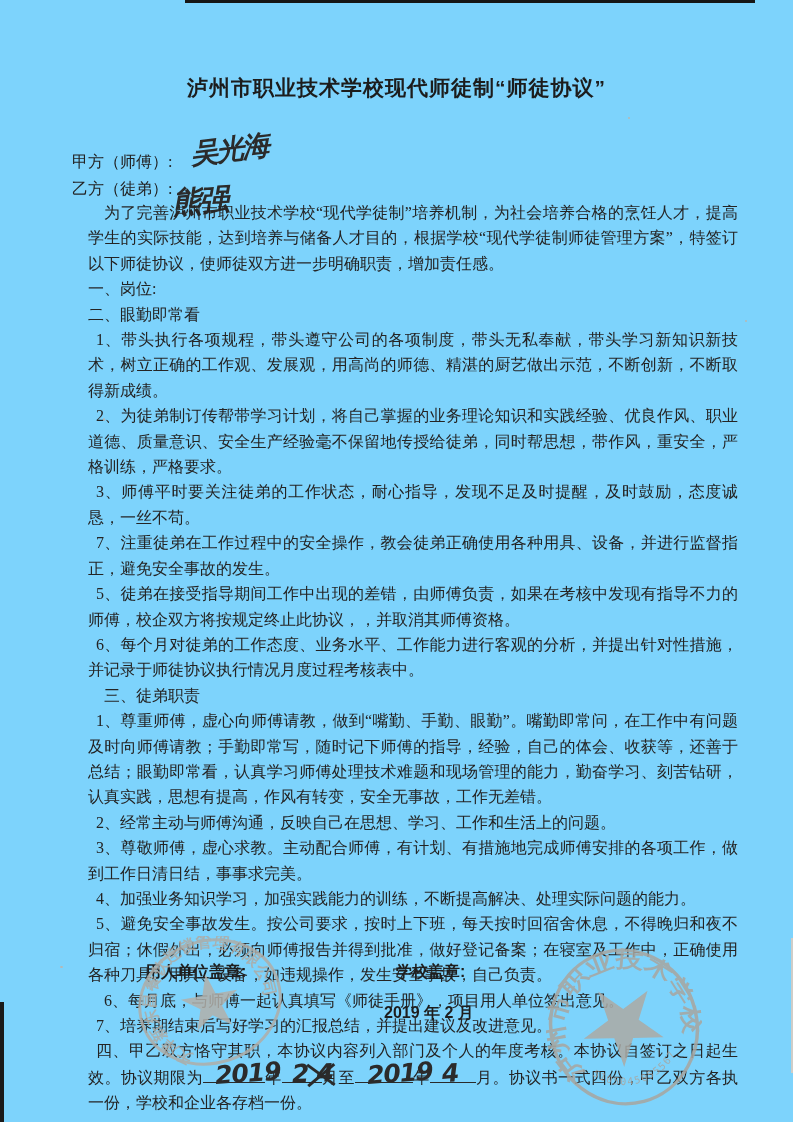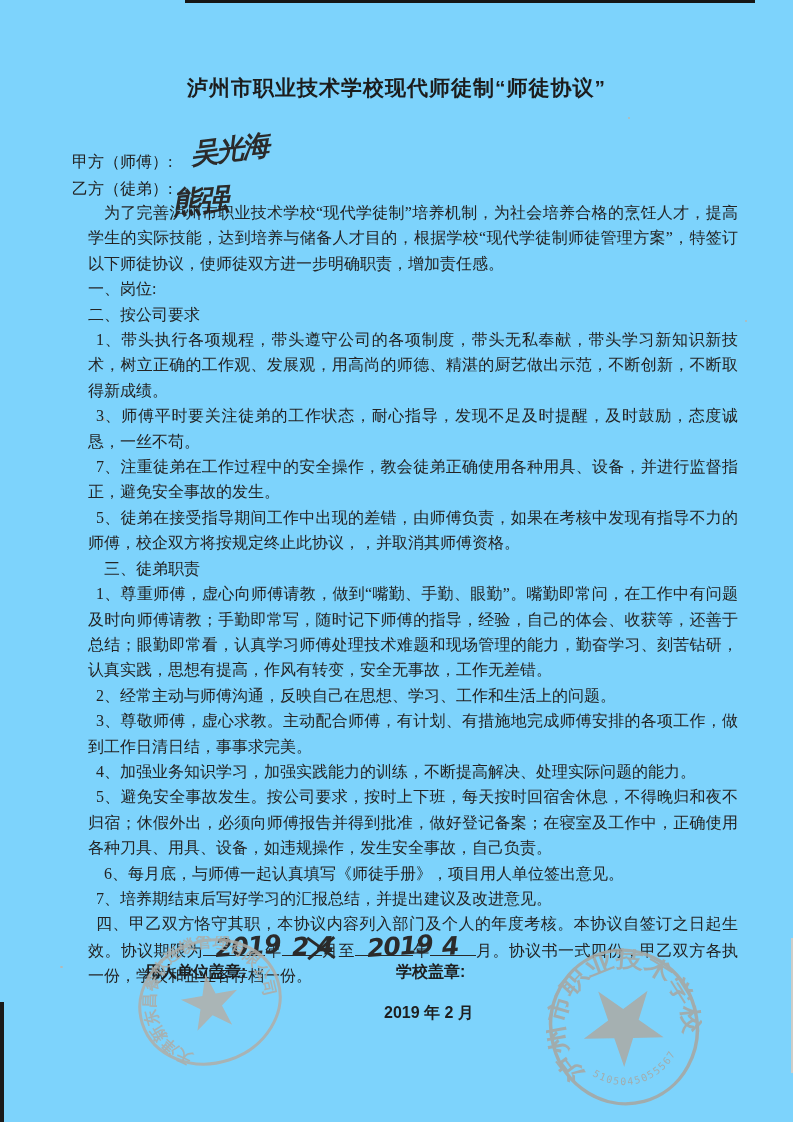--- a/index.html
+++ b/index.html
@@ -115,25 +115,27 @@
     </div>
     <div class="party-row">
       <span>乙方（徒弟）:</span>
       <span class="hw sig-b">熊强</span>
     </div>
   </div>
 
   <div class="bodytext">
     <p class="intro">为了完善泸州市职业技术学校“现代学徒制”培养机制，为社会培养合格的烹饪人才，提高学生的实际技能，达到培养与储备人才目的，根据学校“现代学徒制师徒管理方案”，特签订以下师徒协议，使师徒双方进一步明确职责，增加责任感。</p>
     <p class="sec">一、岗位:</p>
-    <p class="sec">二、按公司要求</p>
+    <p class="sec">二、眼勤即常看</p>
     <p class="item">1、带头执行各项规程，带头遵守公司的各项制度，带头无私奉献，带头学习新知识新技术，树立正确的工作观、发展观，用高尚的师德、精湛的厨艺做出示范，不断创新，不断取得新成绩。</p>
+    <p class="item">2、为徒弟制订传帮带学习计划，将自己掌握的业务理论知识和实践经验、优良作风、职业道德、质量意识、安全生产经验毫不保留地传授给徒弟，同时帮思想，带作风，重安全，严格训练，严格要求。</p>
     <p class="item">3、师傅平时要关注徒弟的工作状态，耐心指导，发现不足及时提醒，及时鼓励，态度诚恳，一丝不苟。</p>
     <p class="item">7、注重徒弟在工作过程中的安全操作，教会徒弟正确使用各种用具、设备，并进行监督指正，避免安全事故的发生。</p>
     <p class="item">5、徒弟在接受指导期间工作中出现的差错，由师傅负责，如果在考核中发现有指导不力的师傅，校企双方将按规定终止此协议，，并取消其师傅资格。</p>
+    <p class="item">6、每个月对徒弟的工作态度、业务水平、工作能力进行客观的分析，并提出针对性措施，并记录于师徒协议执行情况月度过程考核表中。</p>
     <p class="sec ind1">三、徒弟职责</p>
     <p class="item">1、尊重师傅，虚心向师傅请教，做到“嘴勤、手勤、眼勤”。嘴勤即常问，在工作中有问题及时向师傅请教；手勤即常写，随时记下师傅的指导，经验，自己的体会、收获等，还善于总结；眼勤即常看，认真学习师傅处理技术难题和现场管理的能力，勤奋学习、刻苦钻研，认真实践，思想有提高，作风有转变，安全无事故，工作无差错。</p>
     <p class="item">2、经常主动与师傅沟通，反映自己在思想、学习、工作和生活上的问题。</p>
     <p class="item">3、尊敬师傅，虚心求教。主动配合师傅，有计划、有措施地完成师傅安排的各项工作，做到工作日清日结，事事求完美。</p>
     <p class="item">4、加强业务知识学习，加强实践能力的训练，不断提高解决、处理实际问题的能力。</p>
     <p class="item">5、避免安全事故发生。按公司要求，按时上下班，每天按时回宿舍休息，不得晚归和夜不归宿；休假外出，必须向师傅报告并得到批准，做好登记备案；在寝室及工作中，正确使用各种刀具、用具、设备，如违规操作，发生安全事故，自己负责。</p>
     <p class="item ind2">6、每月底，与师傅一起认真填写《师徒手册》，项目用人单位签出意见。</p>
     <p class="item">7、培养期结束后写好学习的汇报总结，并提出建议及改进意见。</p>
 
     <p class="item">

